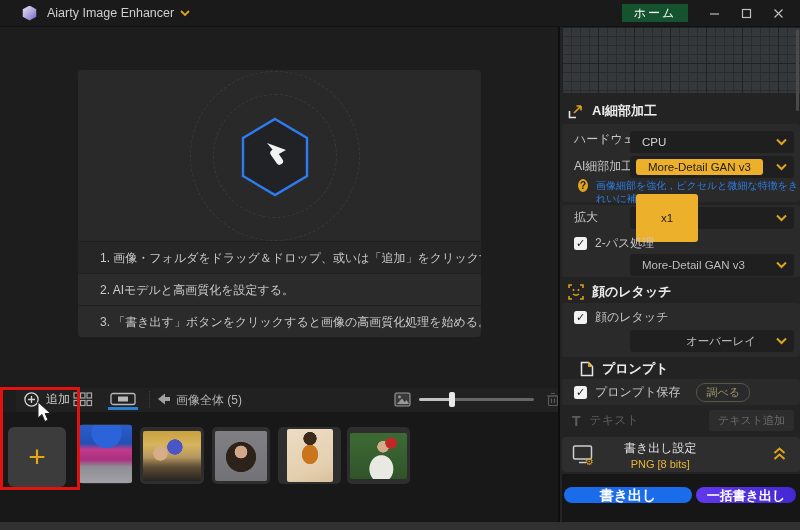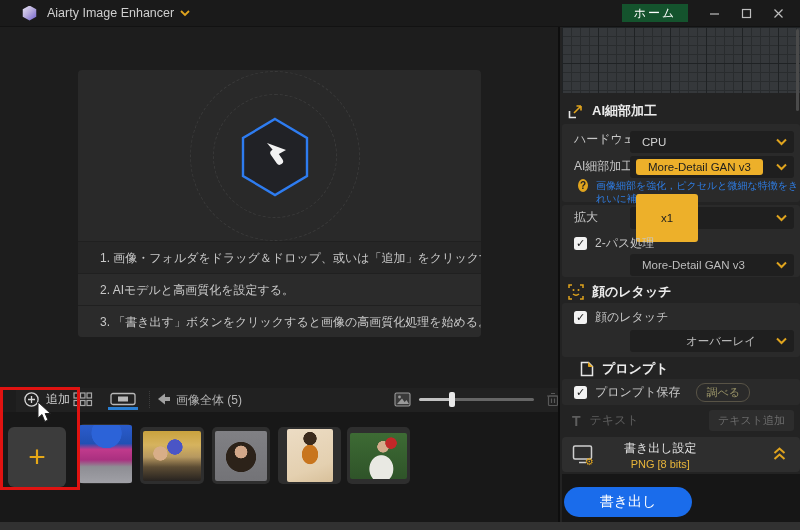--- a/index.html
+++ b/index.html
@@ -90,21 +90,21 @@
   .hint-q { width:13px; height:13px; border-radius:50%; background:#e0a41e; color:#222; font-size:10px; font-weight:bold; display:flex; align-items:center; justify-content:center; }
   .hint-text { font-size:10px; color:#2e7de5; line-height:1.3; }
   .pill-btn { border:1px solid #585346; border-radius:9px; color:#9a9468; font-size:11px; padding:1px 9px; background:transparent; }
   .gray-btn { background:#2d2d2d; border:none; border-radius:3px; color:#6b6b6b; font-size:11px; padding:3px 9px; }
   .disabled-label { font-size:12px; color:#5e5e5e; }
   .export-box { position:absolute; left:2px; top:410px; width:238px; height:35px; background:#2e2e2e; border-radius:4px; display:flex; align-items:center; }
   .export-texts { margin-left:28px; text-align:center; }
   .export-title { font-size:12px; color:#e3e3e3; }
   .export-format { font-size:11px; color:#e8b53a; margin-top:1px; }
   .sb-footer { position:absolute; left:2px; top:447px; width:240px; height:56px; background:#161616; }
-  .export-btn { position:absolute; top:460px; height:30px; border:none; border-radius:15px; color:#fff; font-weight:normal; font-family:inherit; }
+  .export-btn { position:absolute; top:460px; height:16px; border:none; border-radius:15px; color:#fff; font-weight:bold; font-family:inherit; }
   .export-btn.single { left:4px; width:128px; background:#1a6ceb; font-size:14px; }
   .export-btn.batch { left:136px; width:100px; background:linear-gradient(90deg,#6238ee 0%,#4328d2 100%); font-size:13px; }
 
   .bottom-strip { position:absolute; left:0; top:522px; width:800px; height:8px; background:#313131; }
 
   
   .red-highlight { position:absolute; left:0; top:387px; width:80px; height:103px; border:3px solid #e01311; z-index:50; pointer-events:none; }
   .cursor-overlay { position:absolute; left:37px; top:402px; z-index:60; pointer-events:none; }
 </style>
 </head>
@@ -339,20 +339,21 @@
       <div class="export-texts">
         <div class="export-title">書き出し設定</div>
         <div class="export-format">PNG   [8 bits]</div>
       </div>
       <svg style="position:absolute; right:14px; top:9px;" width="13" height="16" viewBox="0 0 13 16">
         <path d="M1.5 7 L6.5 2.5 L11.5 7 M1.5 13 L6.5 8.5 L11.5 13" fill="none" stroke="#e0a41e" stroke-width="2"></path>
       </svg>
     </div>
     <div class="sb-footer"></div>
     <button class="export-btn single">書き出し</button>
+    <button class="export-btn batch">一括書き出し</button>
   </div>
 
   <div class="bottom-strip"></div>
 
   <div class="red-highlight"></div>
   <svg class="cursor-overlay" width="16" height="22" viewBox="0 0 16 22">
     <path d="M1 0 L1 16 L5 12.5 L7.8 19.5 L11 18 L8.2 11.5 L13.5 11.5 Z" fill="#ffffff" stroke="#222" stroke-width="1"></path>
   </svg>
 
 </div>

